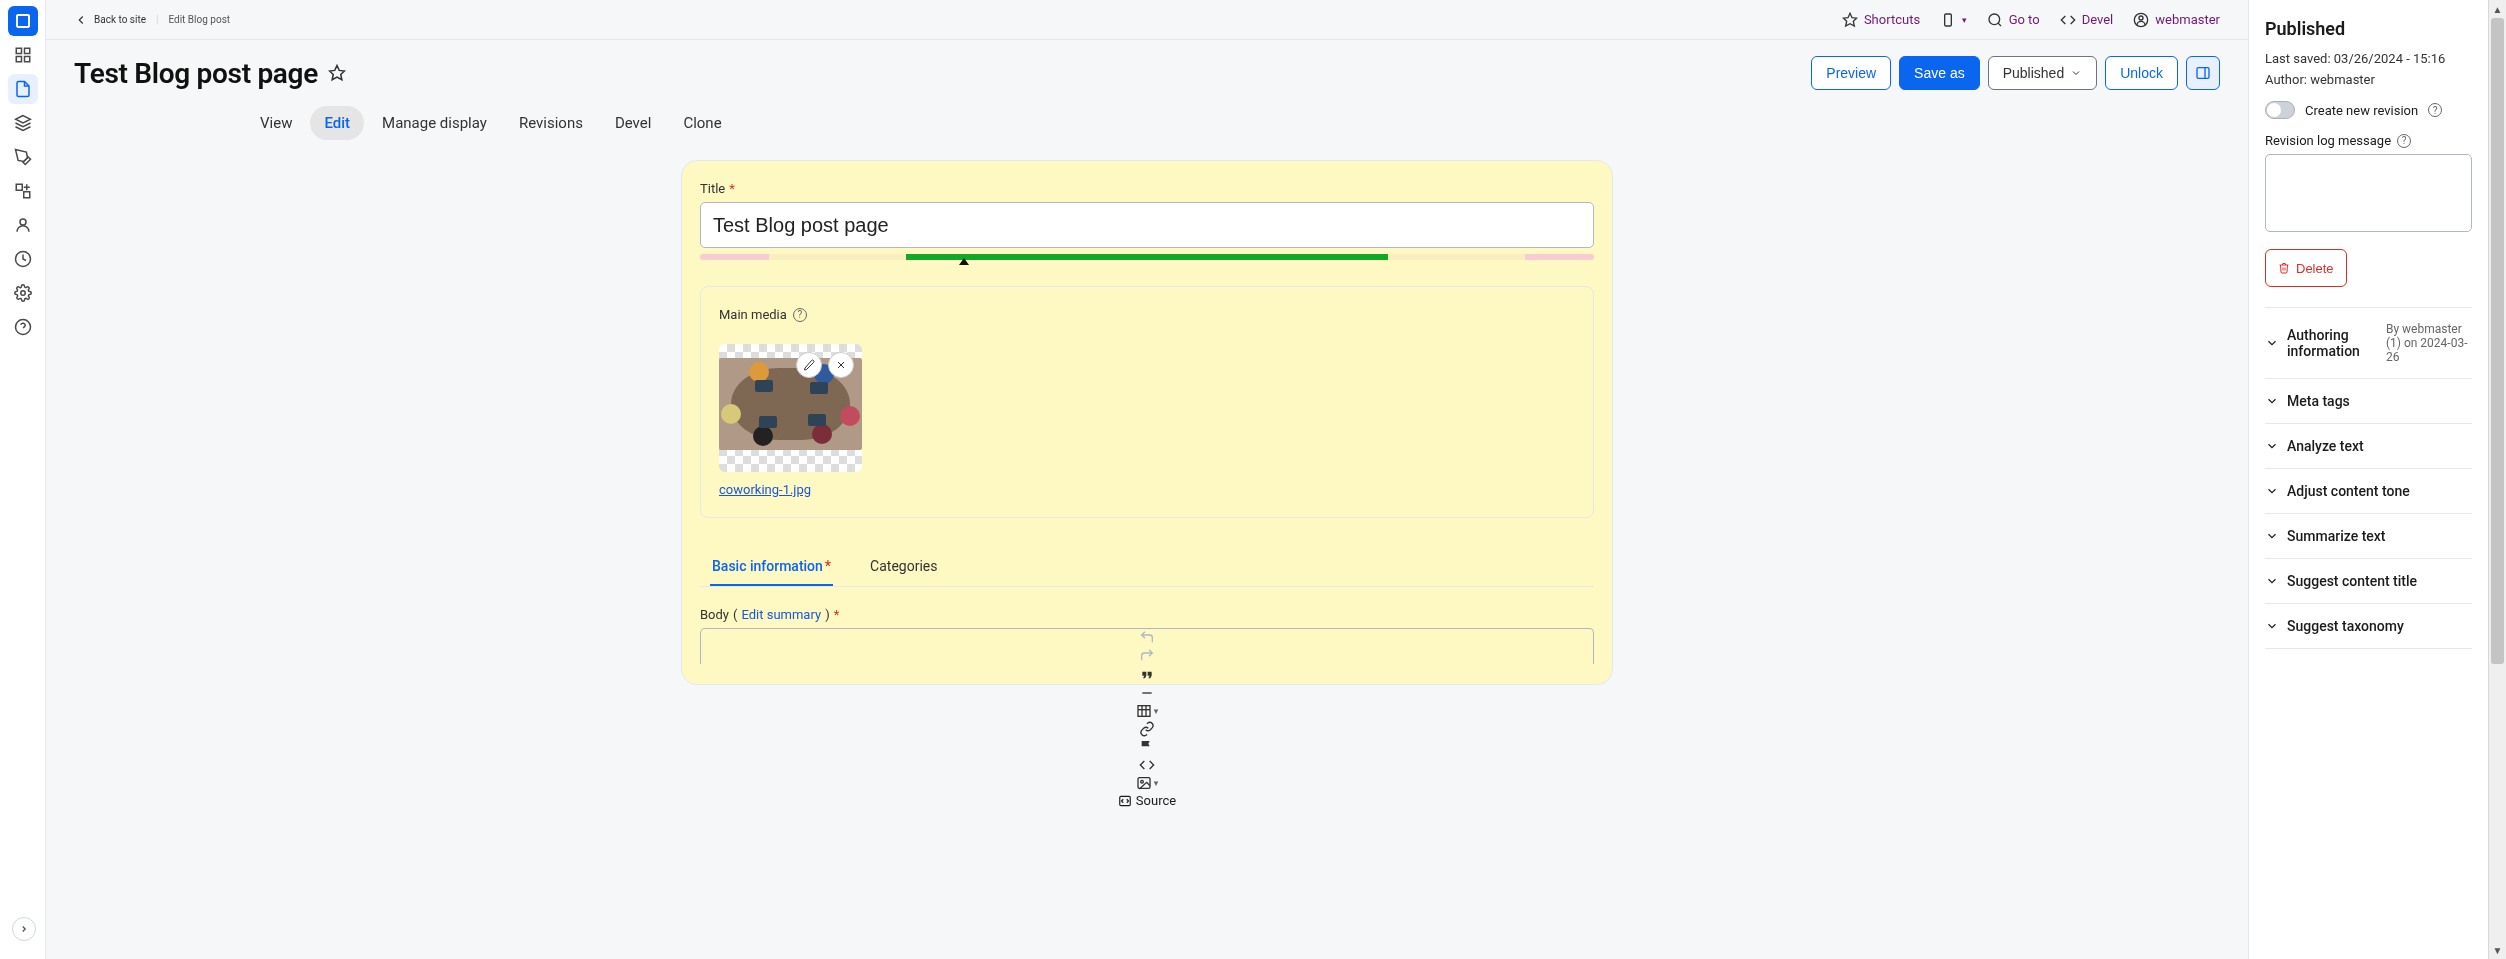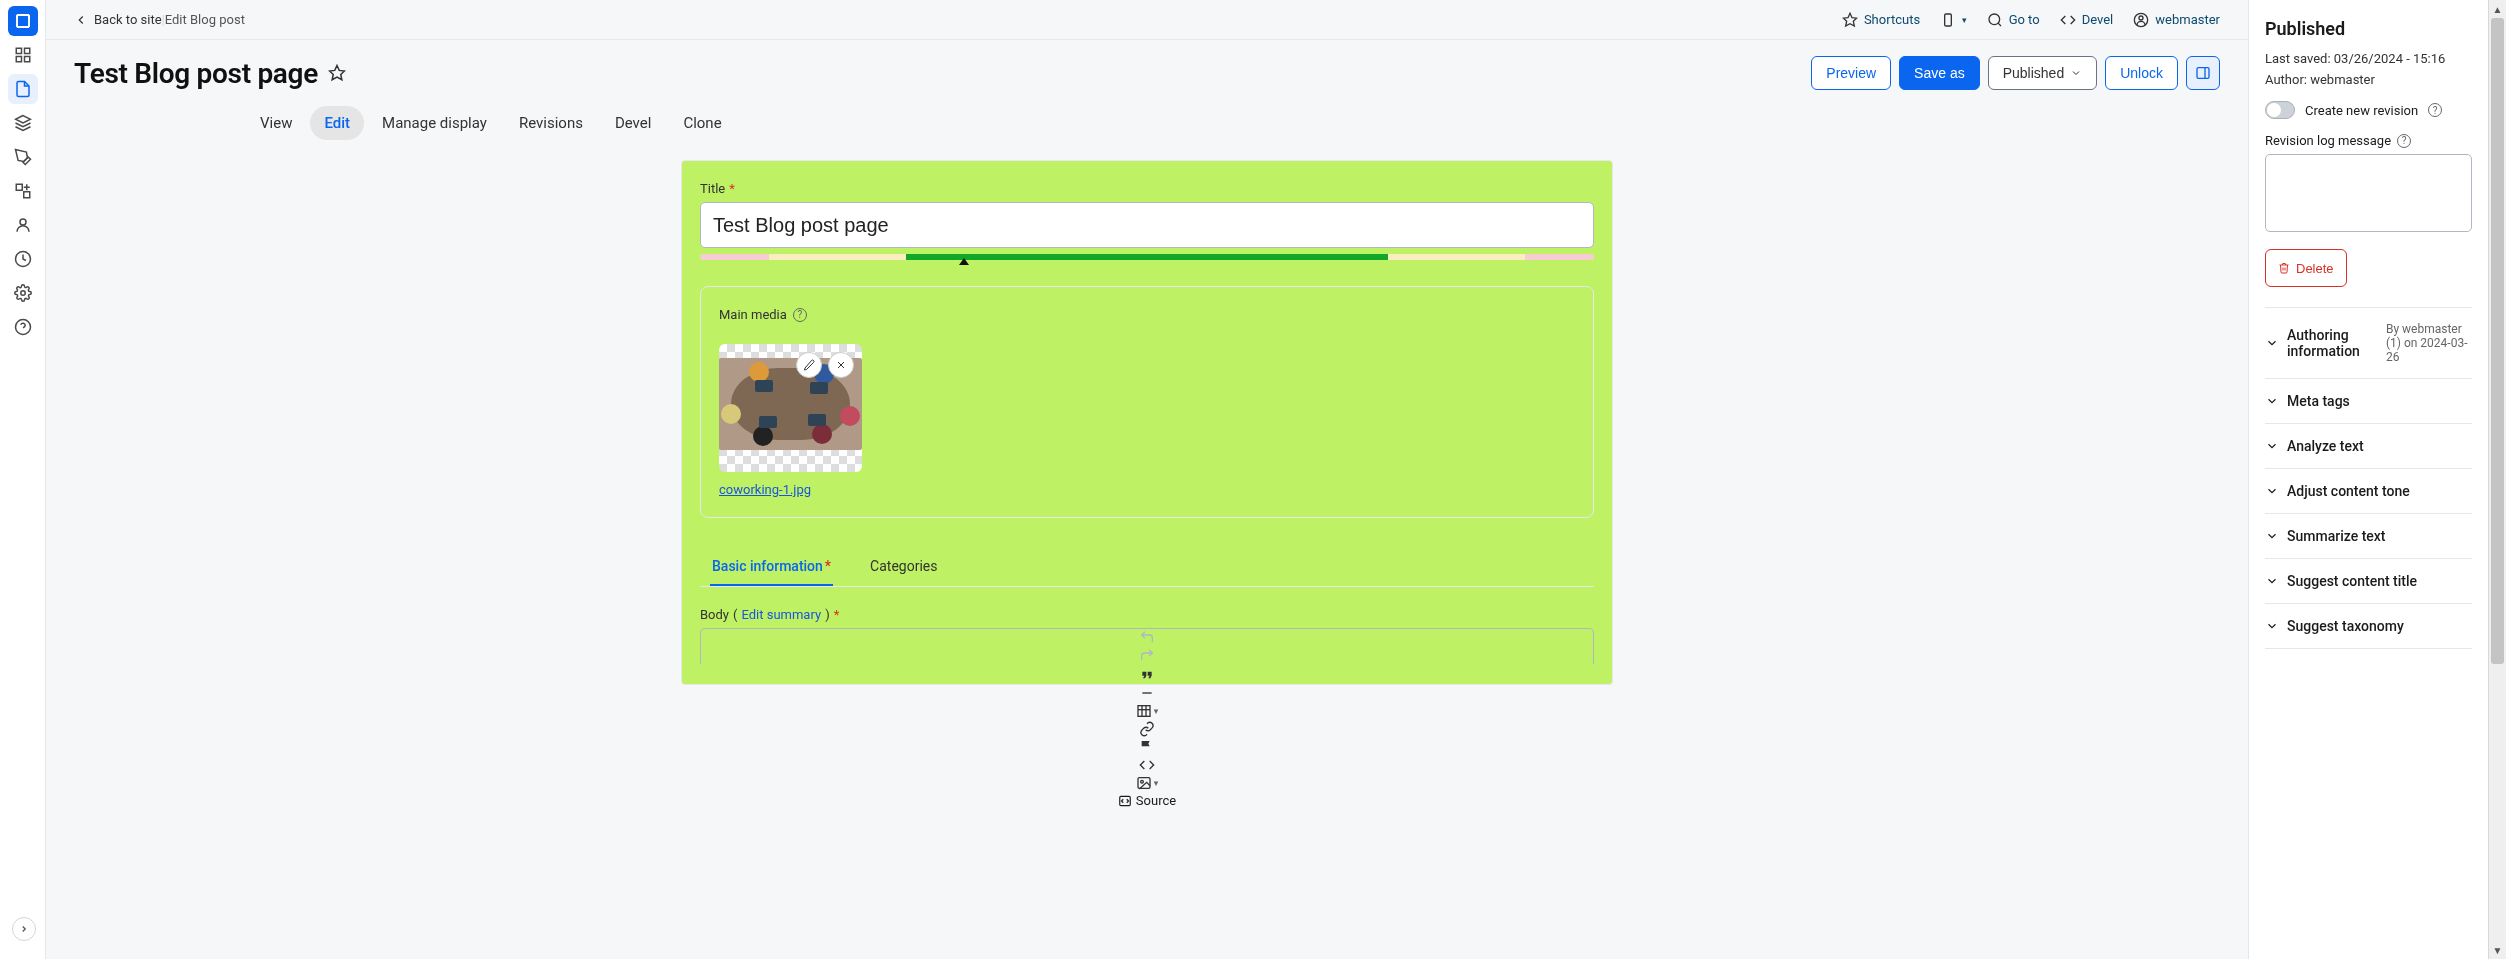--- a/index.html
+++ b/index.html
@@ -63,25 +63,25 @@
     flex-direction: column;
     min-width: 0;
   }
   .topbar {
     height: 40px;
     display: flex;
     align-items: center;
     padding: 0 28px;
     border-bottom: 1px solid #e5e7eb;
   }
-  .tb-left { display: flex; align-items: center; font-size: 13px; }
+  .tb-left { display: flex; align-items: center; gap: 10px; font-size: 10px; }
   .tb-left a { color: #333; text-decoration: none; display: flex; align-items: center; gap: 6px; }
   .tb-sep { color: #d0d7de; }
   .tb-crumb { color: #555; }
-  .tb-right { margin-left: auto; display: flex; align-items: center; gap: 20px; font-size: 13px; color: #0c4a6e; }
+  .tb-right { margin-left: auto; display: flex; align-items: center; gap: 20px; font-size: 13px; color: #701a75; }
   .tb-item { display: flex; align-items: center; gap: 6px; cursor: pointer; }
   .tb-item svg { width: 16px; height: 16px; stroke: #333; }
 
   .page-header {
     padding: 16px 28px 0 28px;
     display: flex;
     align-items: center;
   }
   .page-title {
     font-size: 28px;
@@ -128,23 +128,23 @@
   .ltab.active { background: #e5e5e5; color: #0a66ef; font-weight: 500; }
 
   .scroll-area {
     flex: 1;
     overflow-y: auto;
     padding: 20px 0 40px 0;
   }
   .card {
     width: 932px;
     margin: 0 auto;
-    background: #bef264;
+    background: #fef9c3;
     border: 1px solid #e5e7eb;
-    border-radius: 4px;
+    border-radius: 16px;
     padding: 20px 18px;
   }
   .field-label {
     font-size: 13px;
     color: #333;
     margin-bottom: 6px;
     display: flex;
     align-items: center;
     gap: 4px;
   }

